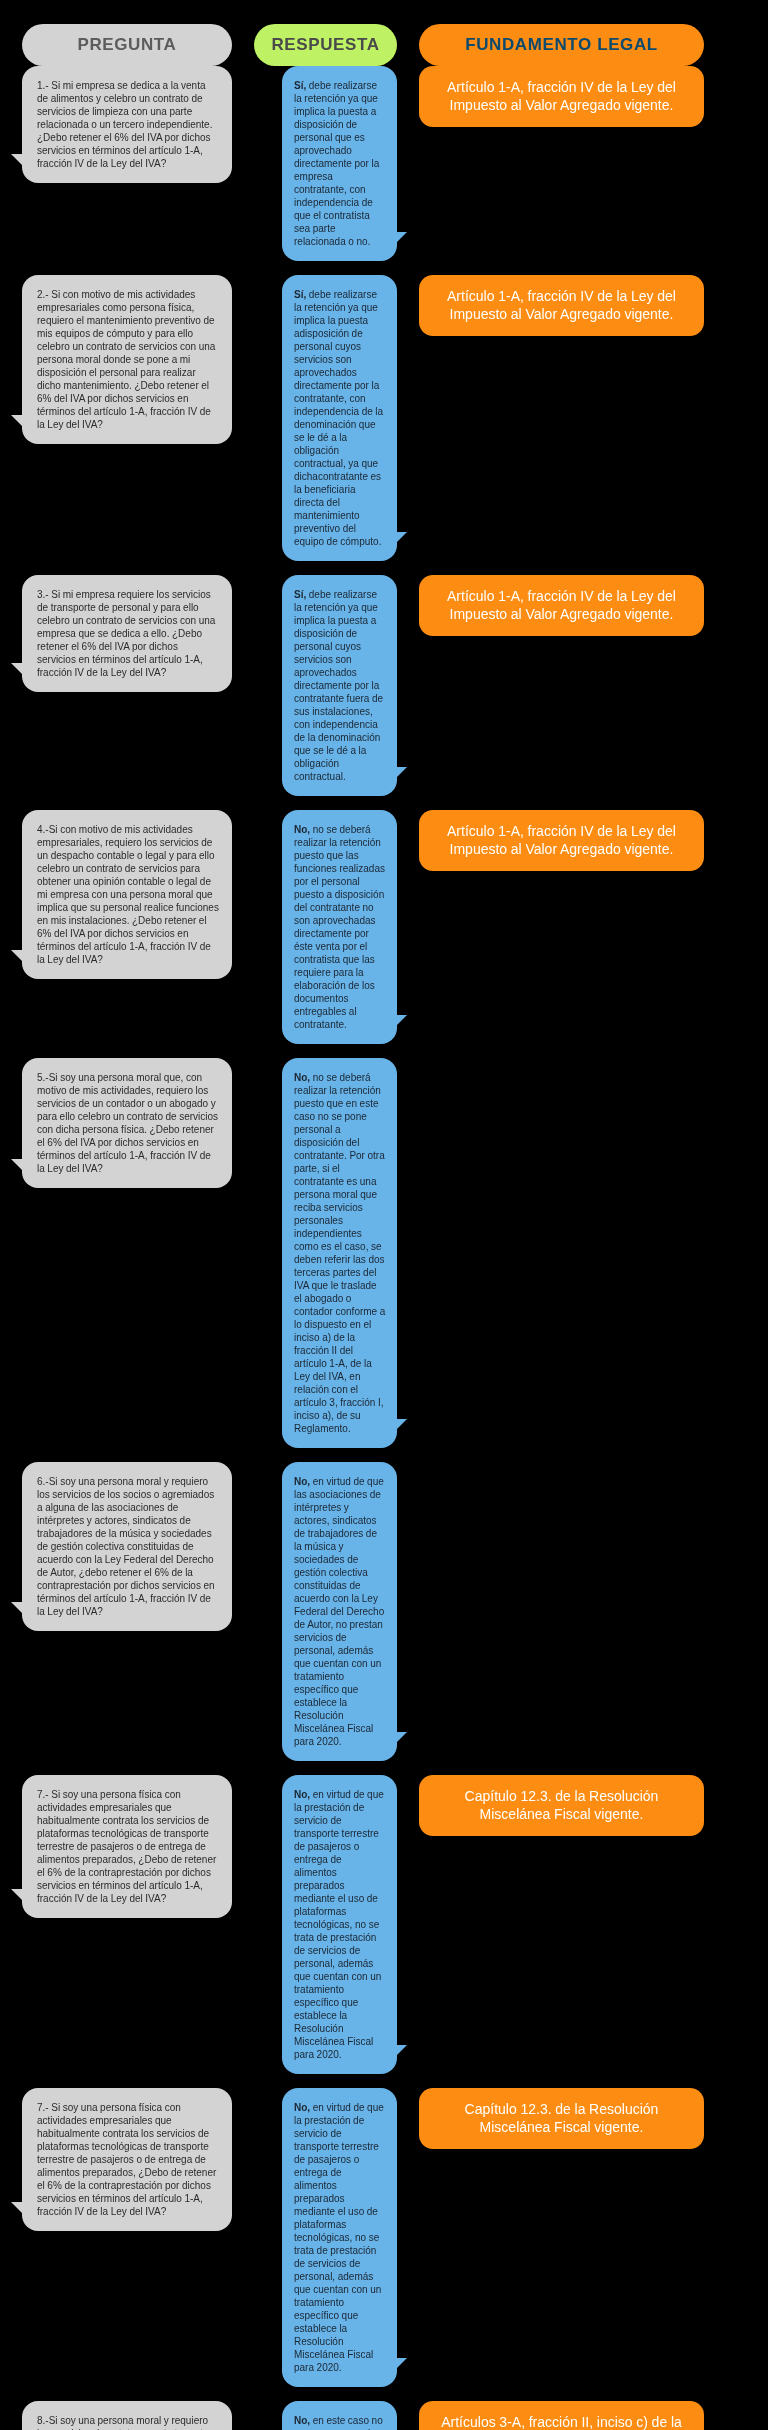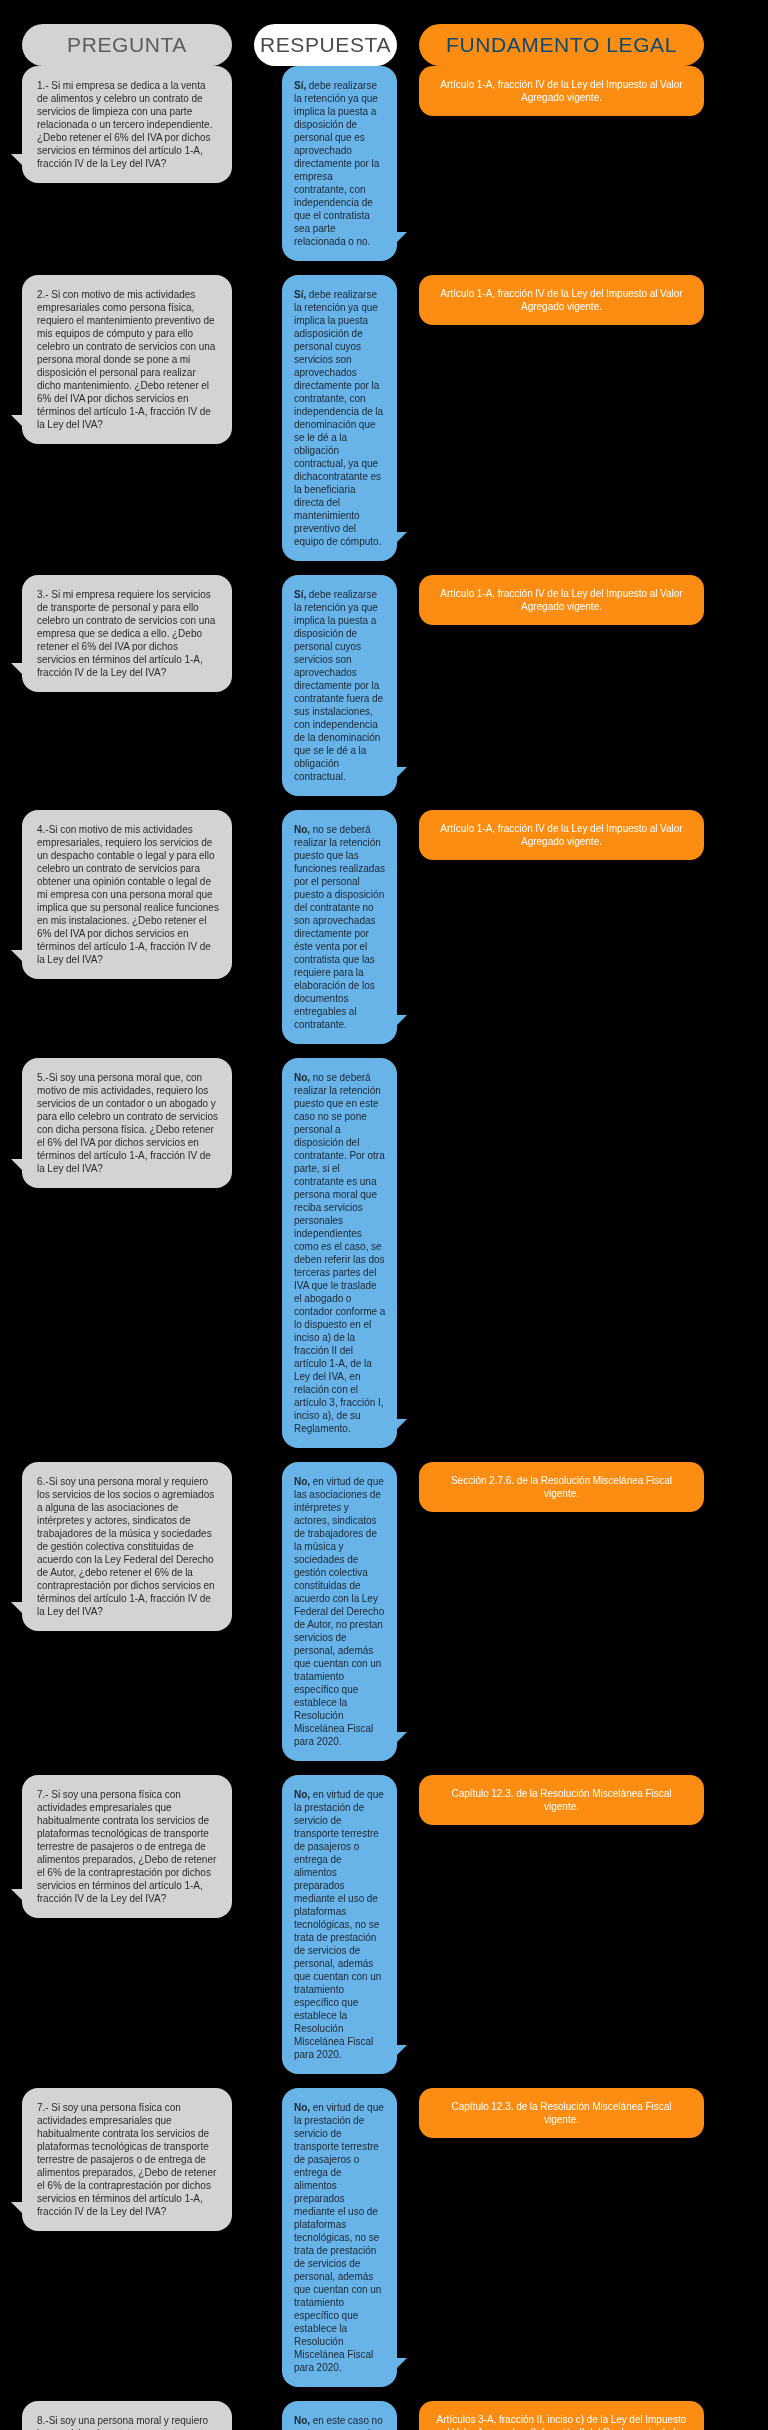--- a/index.html
+++ b/index.html
@@ -22,32 +22,32 @@
     padding: 24px 22px 0 22px;
     gap: 22px;
     align-items: flex-start;
   }
   .hdr {
     border-radius: 22px;
     height: 42px;
     display: flex;
     align-items: center;
     justify-content: center;
-    font-weight: 400;
-    font-size: 21px;
+    font-weight: 700;
+    font-size: 17px;
     letter-spacing: 0.6px;
   }
   .hdr-pregunta {
     width: 210px;
     background: #d3d3d3;
     color: #5c5c5c;
   }
   .hdr-respuesta {
     width: 143px;
-    background: #ffffff;
+    background: #bef264;
     color: #4a4a4a;
   }
   .hdr-fundamento {
     width: 285px;
     background: #fd8d12;
     color: #0c4a6e;
   }
 
   
   .rows {
@@ -110,21 +110,21 @@
     border-color: #68b3e8 transparent transparent transparent;
   }
 
   .bubble-f {
     background: #fd8d12;
     color: #ffffff;
     padding: 12px 16px;
     width: 100%;
     text-align: center;
     border-radius: 14px;
-    font-size: 10px;
+    font-size: 14px;
     line-height: 1.32;
   }
 
   .bold-lead { font-weight: 700; }
 
   
   .bubble p { margin: 0; }
 </style>
 </head>
 <body>
@@ -220,25 +220,20 @@
       <div class="q-cell">
         <div class="bubble bubble-q">
           <p>6.-Si soy una persona moral y requiero los servicios de los socios o agremiados a alguna de las asociaciones de intérpretes y actores, sindicatos de trabajadores de la música y sociedades de gestión colectiva constituidas de acuerdo con la Ley Federal del Derecho de Autor, ¿debo retener el 6% de la contraprestación por dichos servicios en términos del artículo 1-A, fracción IV de la Ley del IVA?</p>
         </div>
       </div>
       <div class="a-cell">
         <div class="bubble bubble-a">
           <p><span class="bold-lead">No,</span><span> en virtud de que las asociaciones de intérpretes y actores, sindicatos de trabajadores de la música y sociedades de gestión colectiva constituidas de acuerdo con la Ley Federal del Derecho de Autor, no prestan servicios de personal, además que cuentan con un tratamiento específico que establece la Resolución Miscelánea Fiscal para 2020.</span></p>
         </div>
       </div>
-      <div class="f-cell">
-        <div class="bubble bubble-f">
-          <p>Sección 2.7.6. de la Resolución Miscelánea Fiscal vigente.</p>
-        </div>
-      </div>
     </div>
     <div class="row">
       <div class="q-cell">
         <div class="bubble bubble-q">
           <p>7.- Si soy una persona física con actividades empresariales que habitualmente contrata los servicios de plataformas tecnológicas de transporte terrestre de pasajeros o de entrega de alimentos preparados, ¿Debo de retener el 6% de la contraprestación por dichos servicios en términos del artículo 1-A, fracción IV de la Ley del IVA?</p>
         </div>
       </div>
       <div class="a-cell">
         <div class="bubble bubble-a">
           <p><span class="bold-lead">No,</span><span> en virtud de que la prestación de servicio de transporte terrestre de pasajeros o entrega de alimentos preparados mediante el uso de plataformas tecnológicas, no se trata de prestación de servicios de personal, además que cuentan con un tratamiento específico que establece la Resolución Miscelánea Fiscal para 2020.</span></p>

